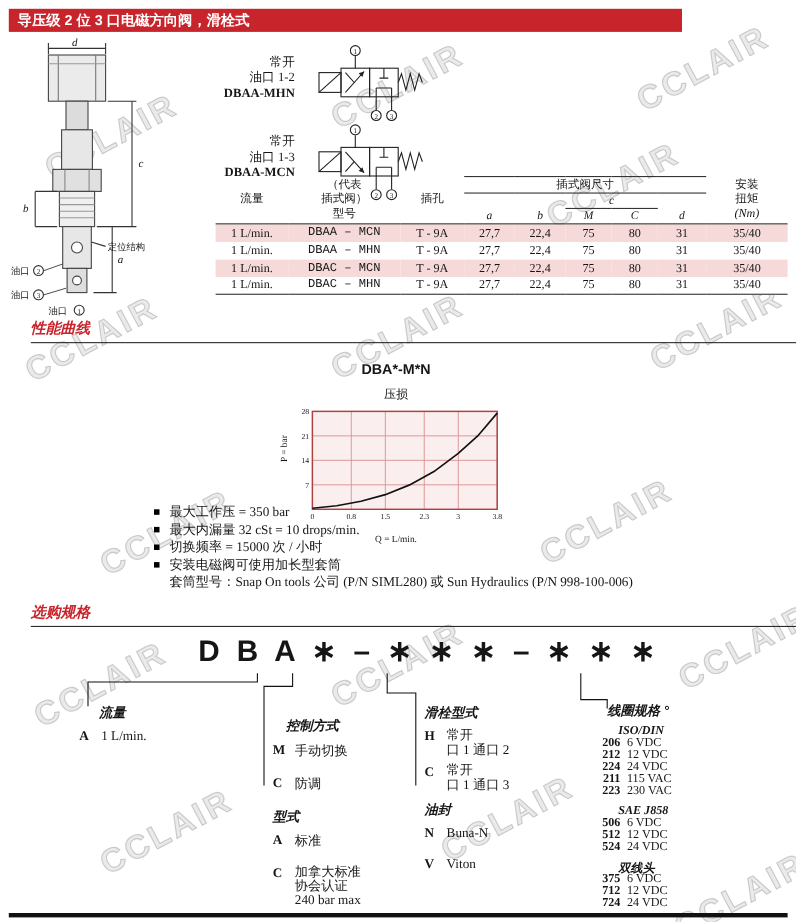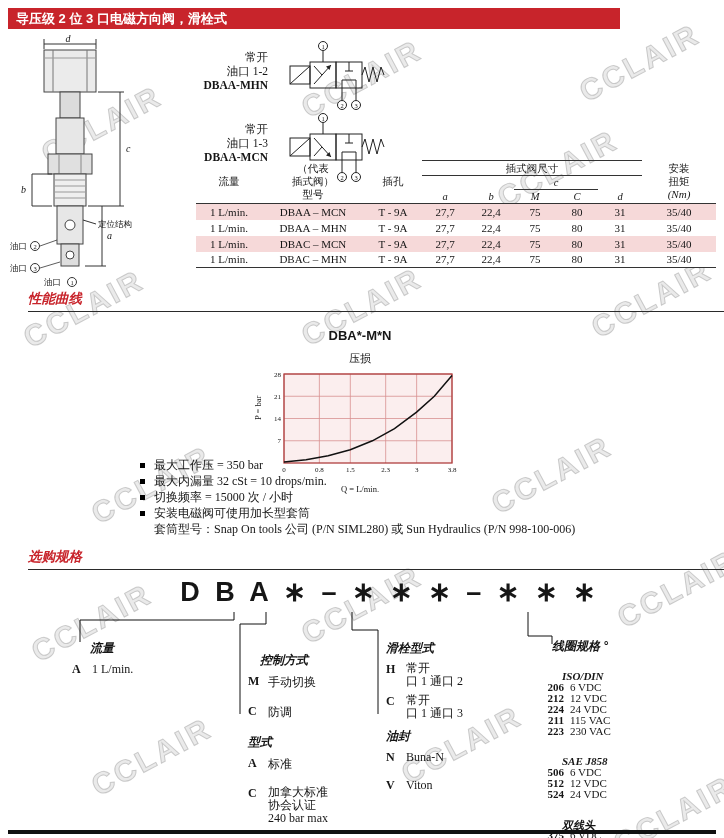--- a/index.html
+++ b/index.html
@@ -36,21 +36,21 @@
   table.spec th, table.spec td { padding:0 2px; text-align:center; font-weight:normal; vertical-align:middle; }
   table.spec thead th { font-size:10.5px; line-height:13px; }
   .b-bot { border-bottom:1px solid #333; }
   .grp   { border-top:1px solid #333; border-bottom:1px solid #333; }
   .dim   { font-family:"Liberation Serif",serif; font-style:italic; font-size:11px; }
   .dimb  { font-weight:bold; }
   tr.rowp  { background:#f6d9d9; }
   tr.roww  { background:#ffffff; }
   table.spec tbody tr { height:16px; }
   table.spec tbody tr.last td { border-bottom:1px solid #333; }
-  td.model { font-weight:bold; }
+  td.model { font-weight:bold;font-family:Liberation Mono, monospace; }
   
   .chart-wrap { left:243px; top:328px; width:234px; text-align:center; }
   .chart-title { font-family:"Liberation Sans",sans-serif; font-weight:bold; font-size:13px; margin-bottom:8px; }
   .chart-sub { font-size:11px; margin-bottom:3px; }
   .ylab { position:absolute; left:10px; top:92px; transform:rotate(-90deg); transform-origin:left top; font-size:8.5px; }
   .xlab { font-size:8.5px; margin-top:1px; }
   
   .bullets { left:140px; top:458px; width:575px; font-size:12px; }
   .bullet { display:flex; line-height:15px; margin-bottom:1px; }
   .sq { width:5px; height:5px; background:#000; margin:5px 9px 0 0; flex:none; }
@@ -63,21 +63,21 @@
   }
   .grp-col { position:absolute; z-index:2; font-size:12px; }
   .grp-title { font-family:"Liberation Sans",sans-serif; font-weight:bold; font-style:italic; font-size:12px; height:14px; margin-bottom:8px; }
   .opt { display:flex; margin-bottom:13px; }
   .opt .code { font-weight:bold; width:20px; flex:none; }
   .opt2 { margin-bottom:6px; }
   .dl { line-height:13px; }
   
   .coil { font-size:11px; }
   .coil .grp-title { margin-bottom:2px; }
-  .coil-sub { font-weight:bold; font-style:italic; font-size:11px; height:11px; margin:18px 0 1px 24px; }
+  .coil-sub { font-weight:bold; font-style:italic; font-size:11px; height:11px; margin:6px 0 1px 24px; }
   .coil-row { display:flex; height:11px; line-height:11px; }
   .coil-row .code { width:26px; text-align:right; font-weight:bold; margin-right:6px; flex:none; }
   .bottom-bar { left:8px; top:830px; width:708px; height:4px; background:#111; }
   svg text { font-family:"Liberation Serif",serif; fill:#161616; }
 </style>
 </head>
 <body>
 
 <div class="abs titlebar">导压级 2 位 3 口电磁方向阀，滑栓式</div>
 

